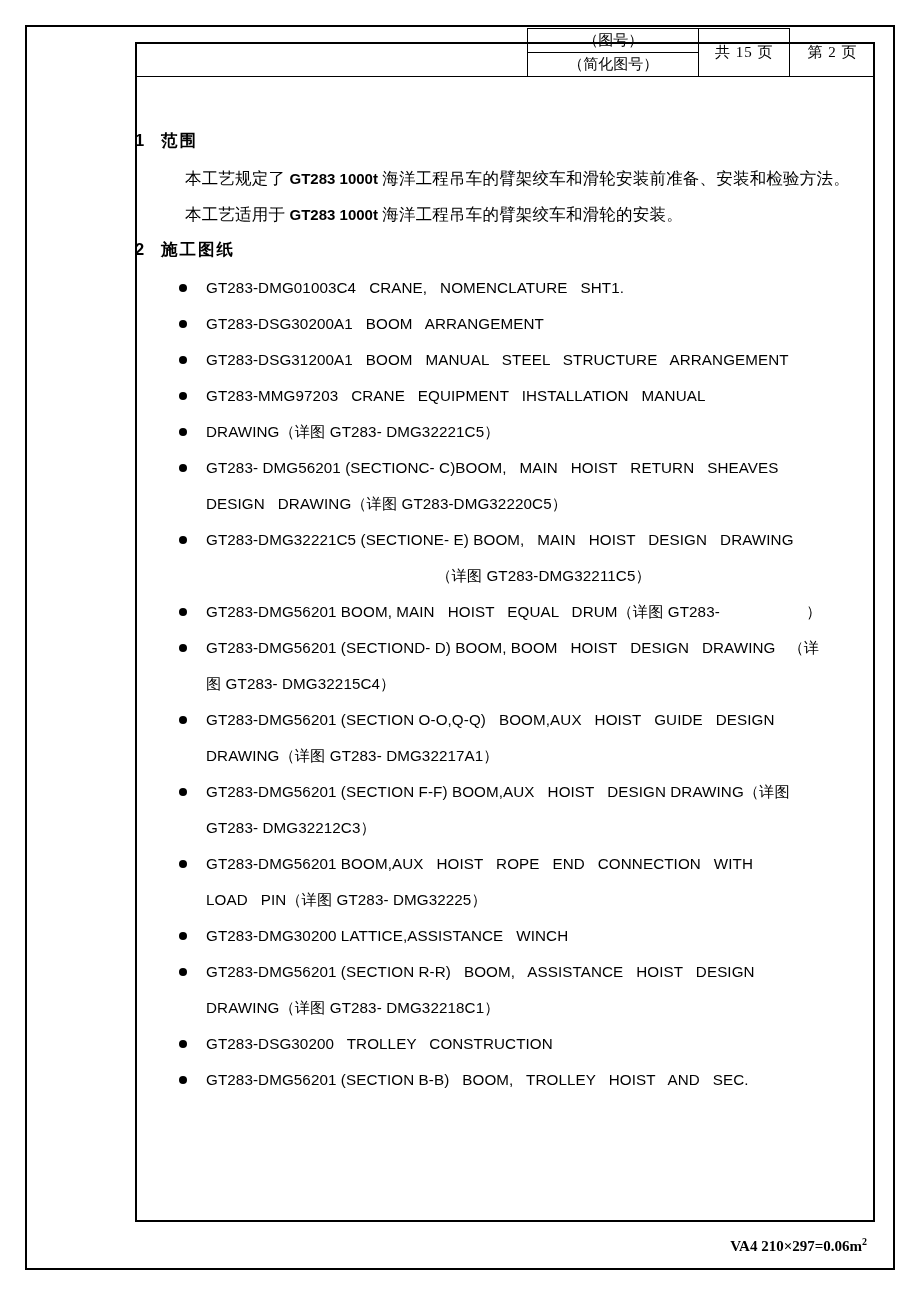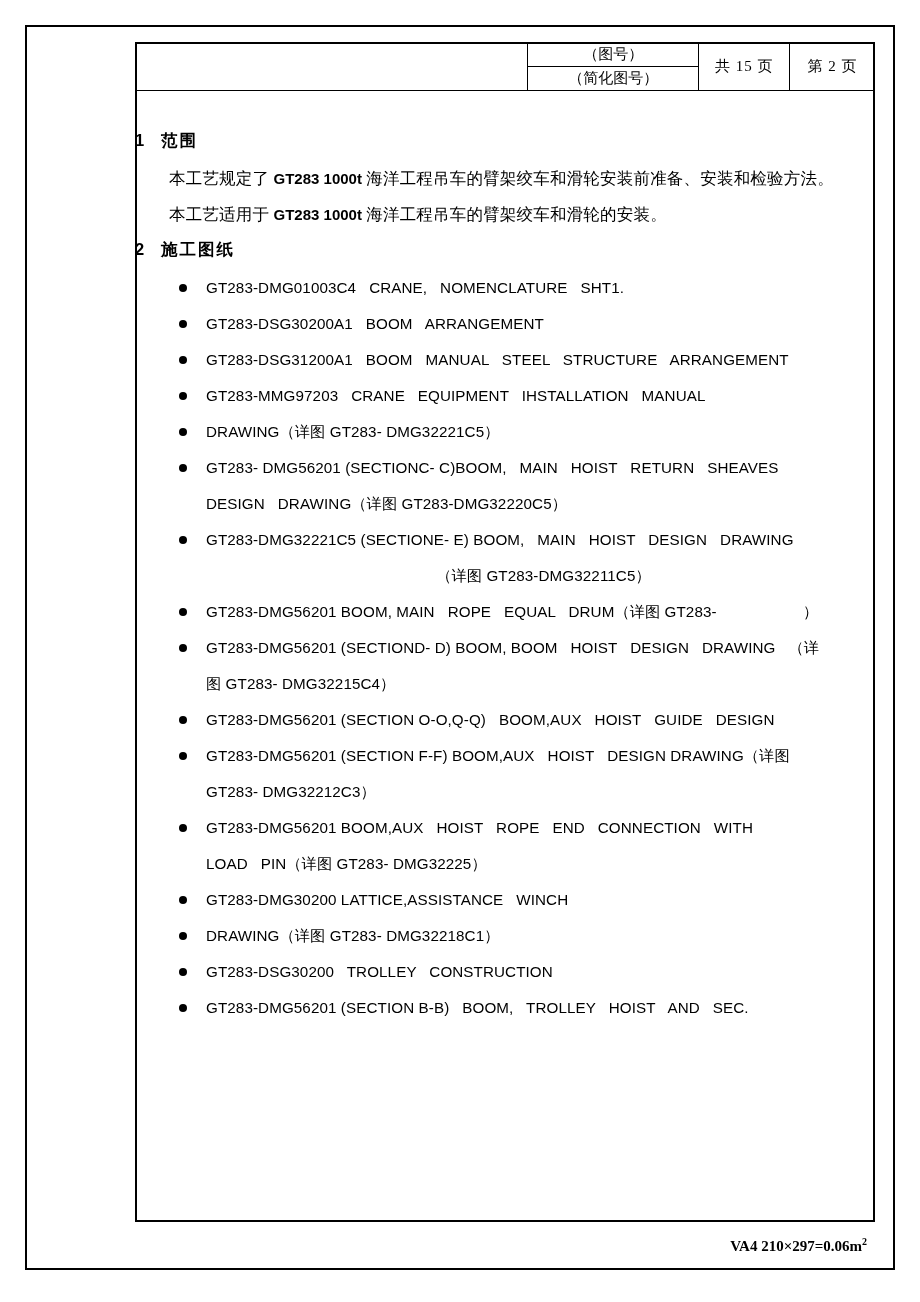--- a/index.html
+++ b/index.html
@@ -34,21 +34,21 @@
     width: 740px;
     height: 1180px;
     border: 2px solid #000;
     box-sizing: border-box;
   }
 
   
   .header-table {
     position: absolute;
     left: 135px;
-    top: 42px;
+    top: 28px;
     width: 740px;
     height: 48px;
     border-collapse: collapse;
     box-sizing: border-box;
   }
   .header-table td {
     border: 1.6px solid #000;
     padding: 0;
     text-align: center;
     vertical-align: middle;
@@ -119,21 +119,21 @@
   p.body-para {
     margin: 0;
     padding: 0 0 0 34px;
     font-size: 16.5px;
     line-height: 36px;
     text-align: justify;
     text-justify: inter-ideograph;
     letter-spacing: 0.2px;
   }
   p.body-para.hang {
-    padding-left: 0;
+    padding-left: 16px;
     text-indent: 34px;
   }
   p.body-para .en {
     font-family: "Liberation Sans", "DejaVu Sans", sans-serif;
     font-size: 15px;
     font-weight: bold;
     letter-spacing: 0;
   }
 
   ul.drawing-list {
@@ -261,47 +261,49 @@
         <span class="li-line justified">GT283- DMG56201 (SECTIONC- C)BOOM,   MAIN   HOIST   RETURN   SHEAVES</span>
         <span class="li-line">DESIGN   DRAWING（详图 GT283-DMG32220C5）</span>
       </li>
       <li>
         <span class="bullet-dot"></span>
         <span class="li-line justified">GT283-DMG32221C5 (SECTIONE- E) BOOM,   MAIN   HOIST   DESIGN   DRAWING</span>
         <span class="li-line indented">（详图 GT283-DMG32211C5）</span>
       </li>
       <li>
         <span class="bullet-dot"></span>
-        <span class="li-line">GT283-DMG56201 BOOM, MAIN   ROPE   EQUAL   DRUM（详图 GT283-                    ）</span>
+        <span class="li-line">GT283-DMG56201 BOOM, MAIN   HOIST   EQUAL   DRUM（详图 GT283-                    ）</span>
       </li>
       <li>
         <span class="bullet-dot"></span>
         <span class="li-line justified">GT283-DMG56201 (SECTIOND- D) BOOM, BOOM   HOIST   DESIGN   DRAWING   （详</span>
         <span class="li-line">图 GT283- DMG32215C4）</span>
       </li>
       <li>
         <span class="bullet-dot"></span>
         <span class="li-line justified">GT283-DMG56201 (SECTION O-O,Q-Q)   BOOM,AUX   HOIST   GUIDE   DESIGN</span>
+        <span class="li-line">DRAWING（详图 GT283- DMG32217A1）</span>
       </li>
       <li>
         <span class="bullet-dot"></span>
         <span class="li-line justified">GT283-DMG56201 (SECTION F-F) BOOM,AUX   HOIST   DESIGN DRAWING（详图</span>
         <span class="li-line">GT283- DMG32212C3）</span>
       </li>
       <li>
         <span class="bullet-dot"></span>
         <span class="li-line justified">GT283-DMG56201 BOOM,AUX   HOIST   ROPE   END   CONNECTION   WITH</span>
         <span class="li-line">LOAD   PIN（详图 GT283- DMG32225）</span>
       </li>
       <li>
         <span class="bullet-dot"></span>
         <span class="li-line">GT283-DMG30200 LATTICE,ASSISTANCE   WINCH</span>
       </li>
       <li>
         <span class="bullet-dot"></span>
+        <span class="li-line justified">GT283-DMG56201 (SECTION R-R)   BOOM,   ASSISTANCE   HOIST   DESIGN</span>
         <span class="li-line">DRAWING（详图 GT283- DMG32218C1）</span>
       </li>
       <li>
         <span class="bullet-dot"></span>
         <span class="li-line">GT283-DSG30200   TROLLEY   CONSTRUCTION</span>
       </li>
       <li>
         <span class="bullet-dot"></span>
         <span class="li-line justified">GT283-DMG56201 (SECTION B-B)   BOOM,   TROLLEY   HOIST   AND   SEC.</span>
       </li>

